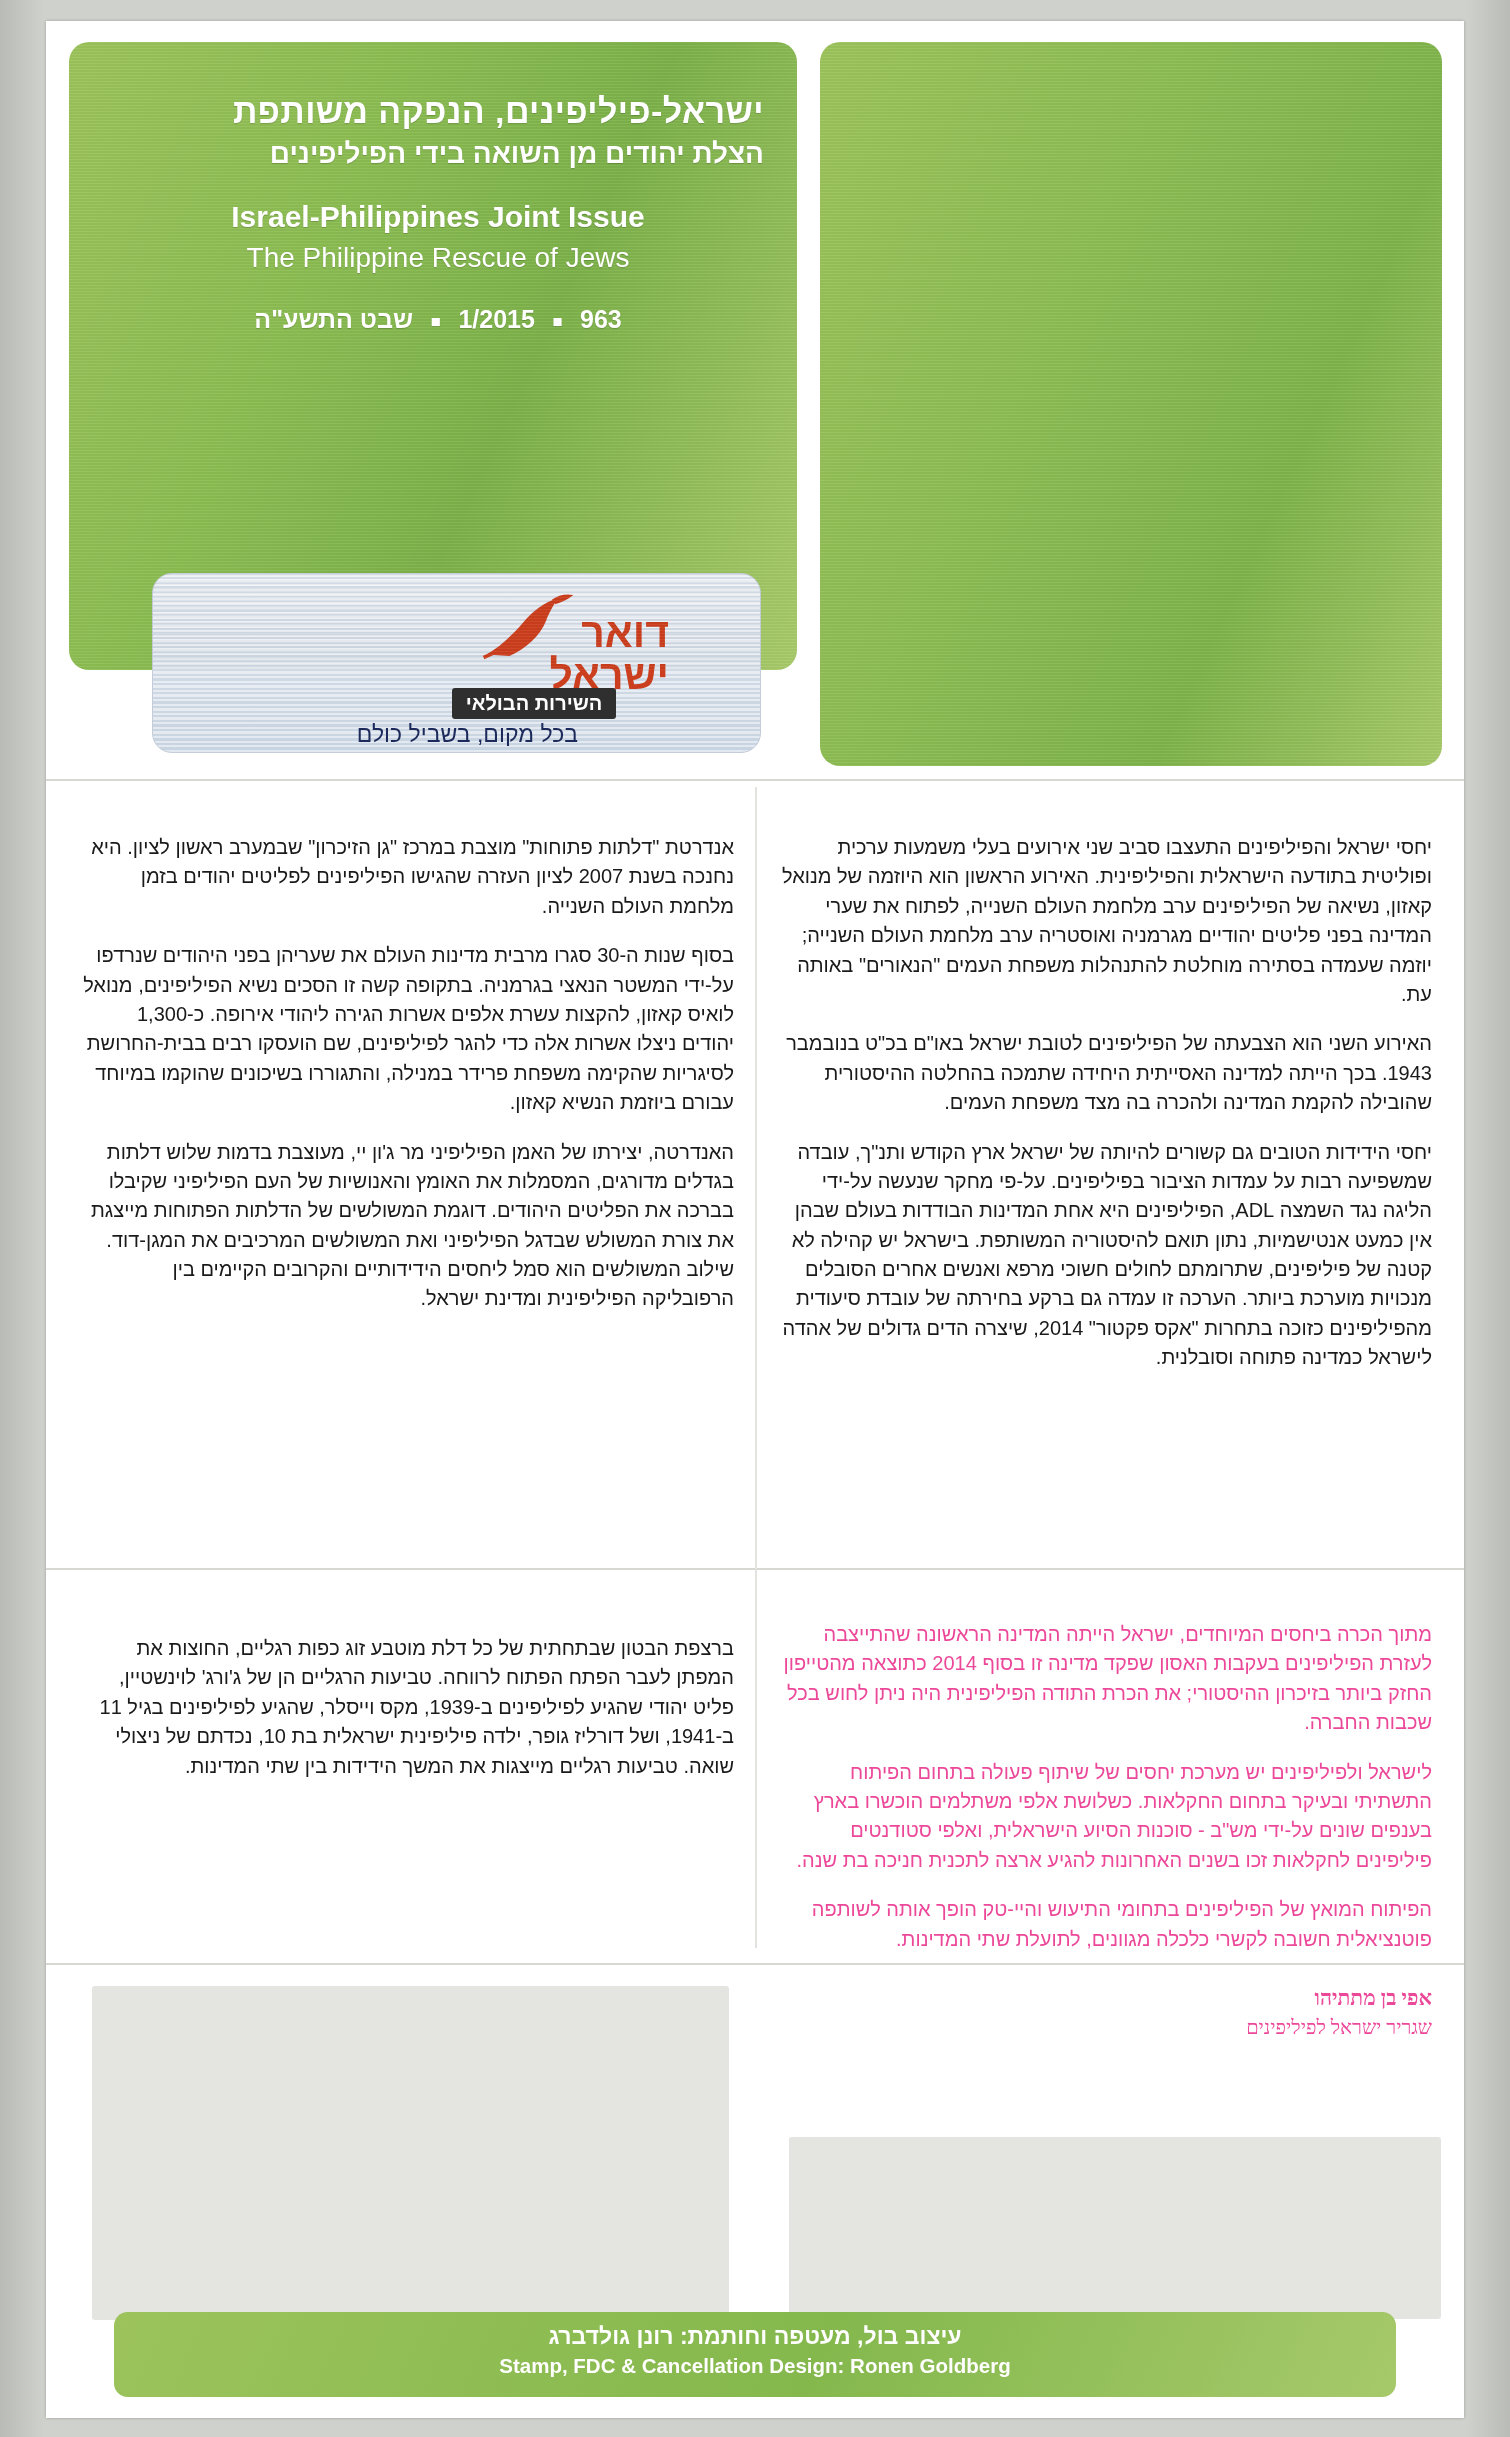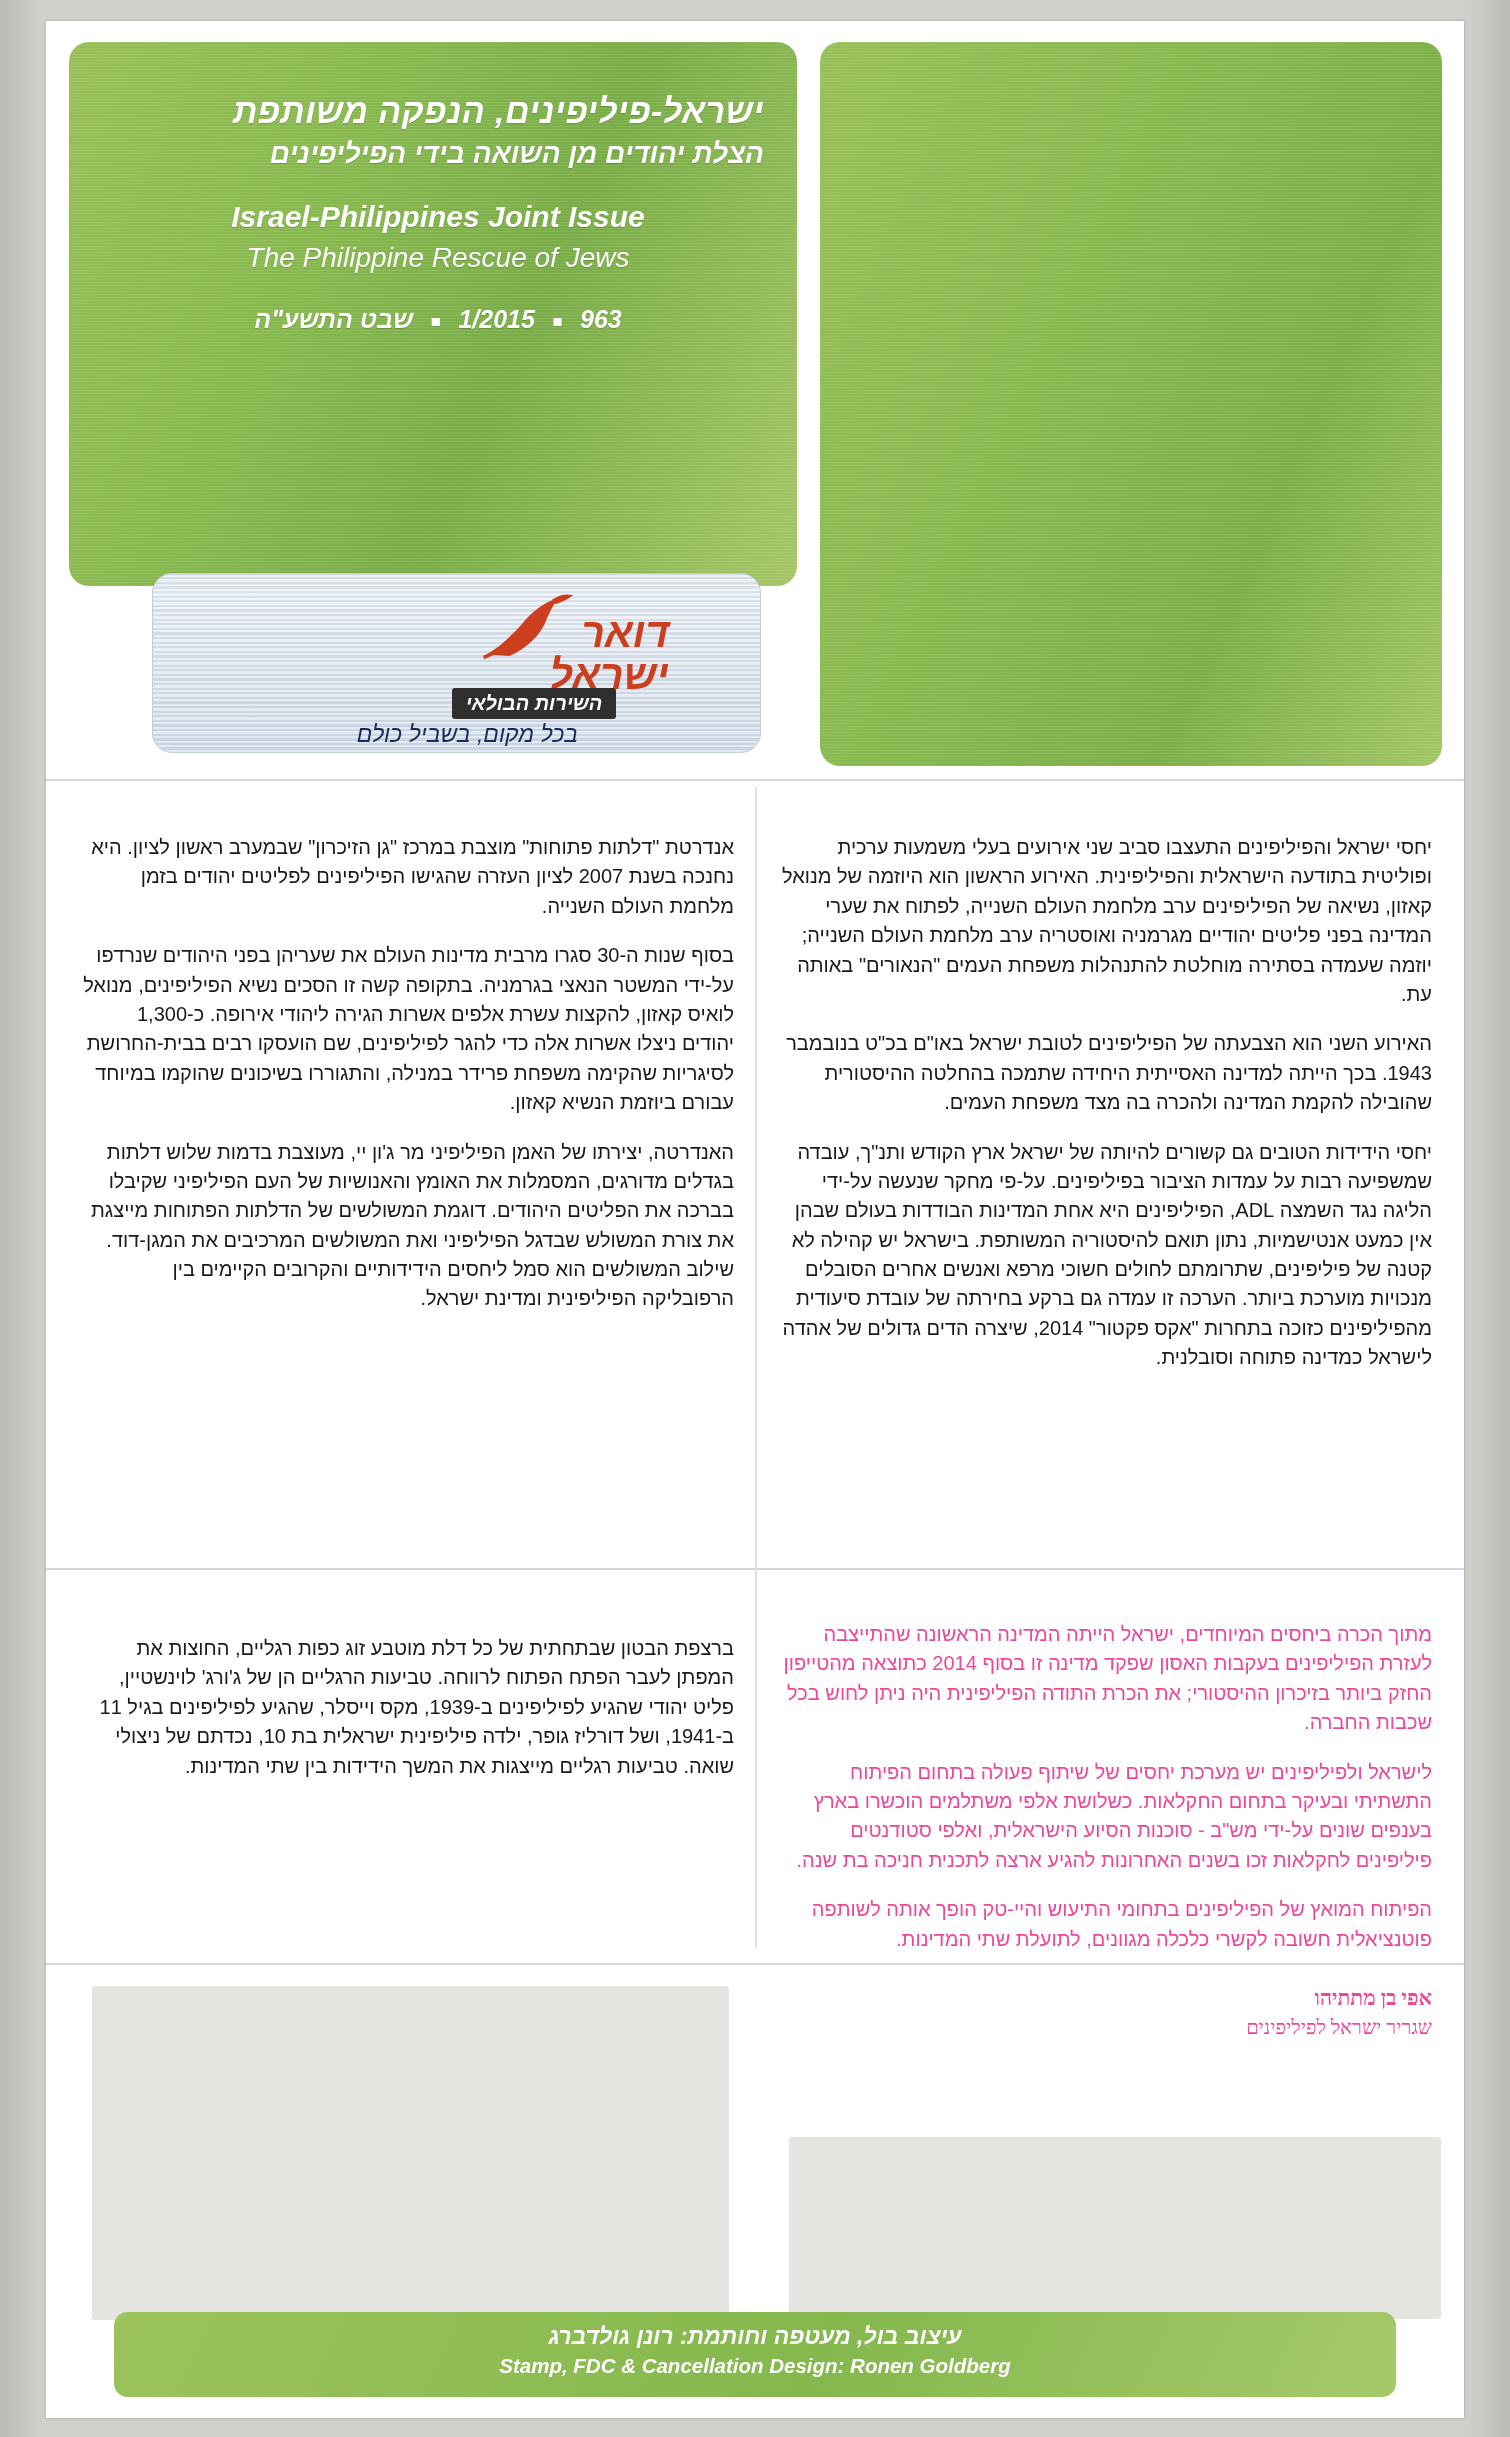--- a/index.html
+++ b/index.html
@@ -18,24 +18,23 @@
     box-shadow:0 0 3px rgba(0,0,0,.25);
   }
 
   
   .top-band{
     position:absolute; left:0; top:0; width:1418px; height:758px;
     background:#ffffff;
   }
   .panel-left{
     position:absolute; left:23px; top:21px;
-    width:728px; height:544px;
+    width:728px; height:628px;
     background:linear-gradient(115deg,#9dc45c 0%,#8bbd52 35%,#7db24a 60%,#a9cb6b 100%);
     border-radius:20px;
-    font-style:italic;
   }
   .panel-left:after{
     content:"";
     position:absolute; left:0; top:0; width:100%; height:100%;
     border-radius:20px;
     background:repeating-linear-gradient(180deg,rgba(255,255,255,.05) 0 1.5px,rgba(0,0,0,.03) 1.5px 3px);
     pointer-events:none;
   }
   .panel-right{
     position:absolute; left:774px; top:21px;
@@ -140,21 +139,21 @@
   .gb1{ left:46px; top:1965px; width:637px; height:334px; }
   .gb2{ left:743px; top:2116px; width:652px; height:182px; }
 
   
   .footer{
     position:absolute; left:68px; bottom:21px; width:1282px; height:85px;
     background:linear-gradient(115deg,#9cc35c,#84b84d 55%,#a6c96a);
     border-radius:13.7px;
   }
   .footer .ftxt{
-    position:absolute; left:0; top:10.6px; width:100%; text-align:center; color:#fff;font-style:italic;
+    position:absolute; left:0; top:10.6px; width:100%; text-align:center; color:#fff;
   }
   .f-he{ font-size:23px; font-weight:bold; direction:rtl; }
   .f-en{ font-size:20.5px; font-weight:bold; margin-top:4.6px; }
 
   
   .edge-l{ position:absolute; left:0; top:0; width:44px; height:2438px;
            background:linear-gradient(90deg,#b9bcb6,#cfd2cc); }
   .edge-r{ position:absolute; right:0; top:0; width:44px; height:2438px;
            background:linear-gradient(270deg,#b9bcb6,#cfd2cc); }
 </style>

